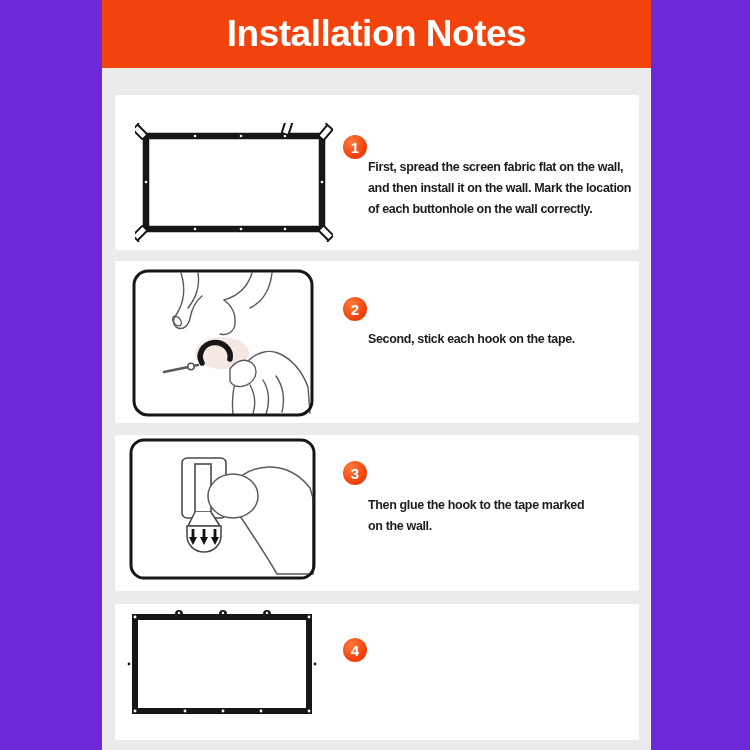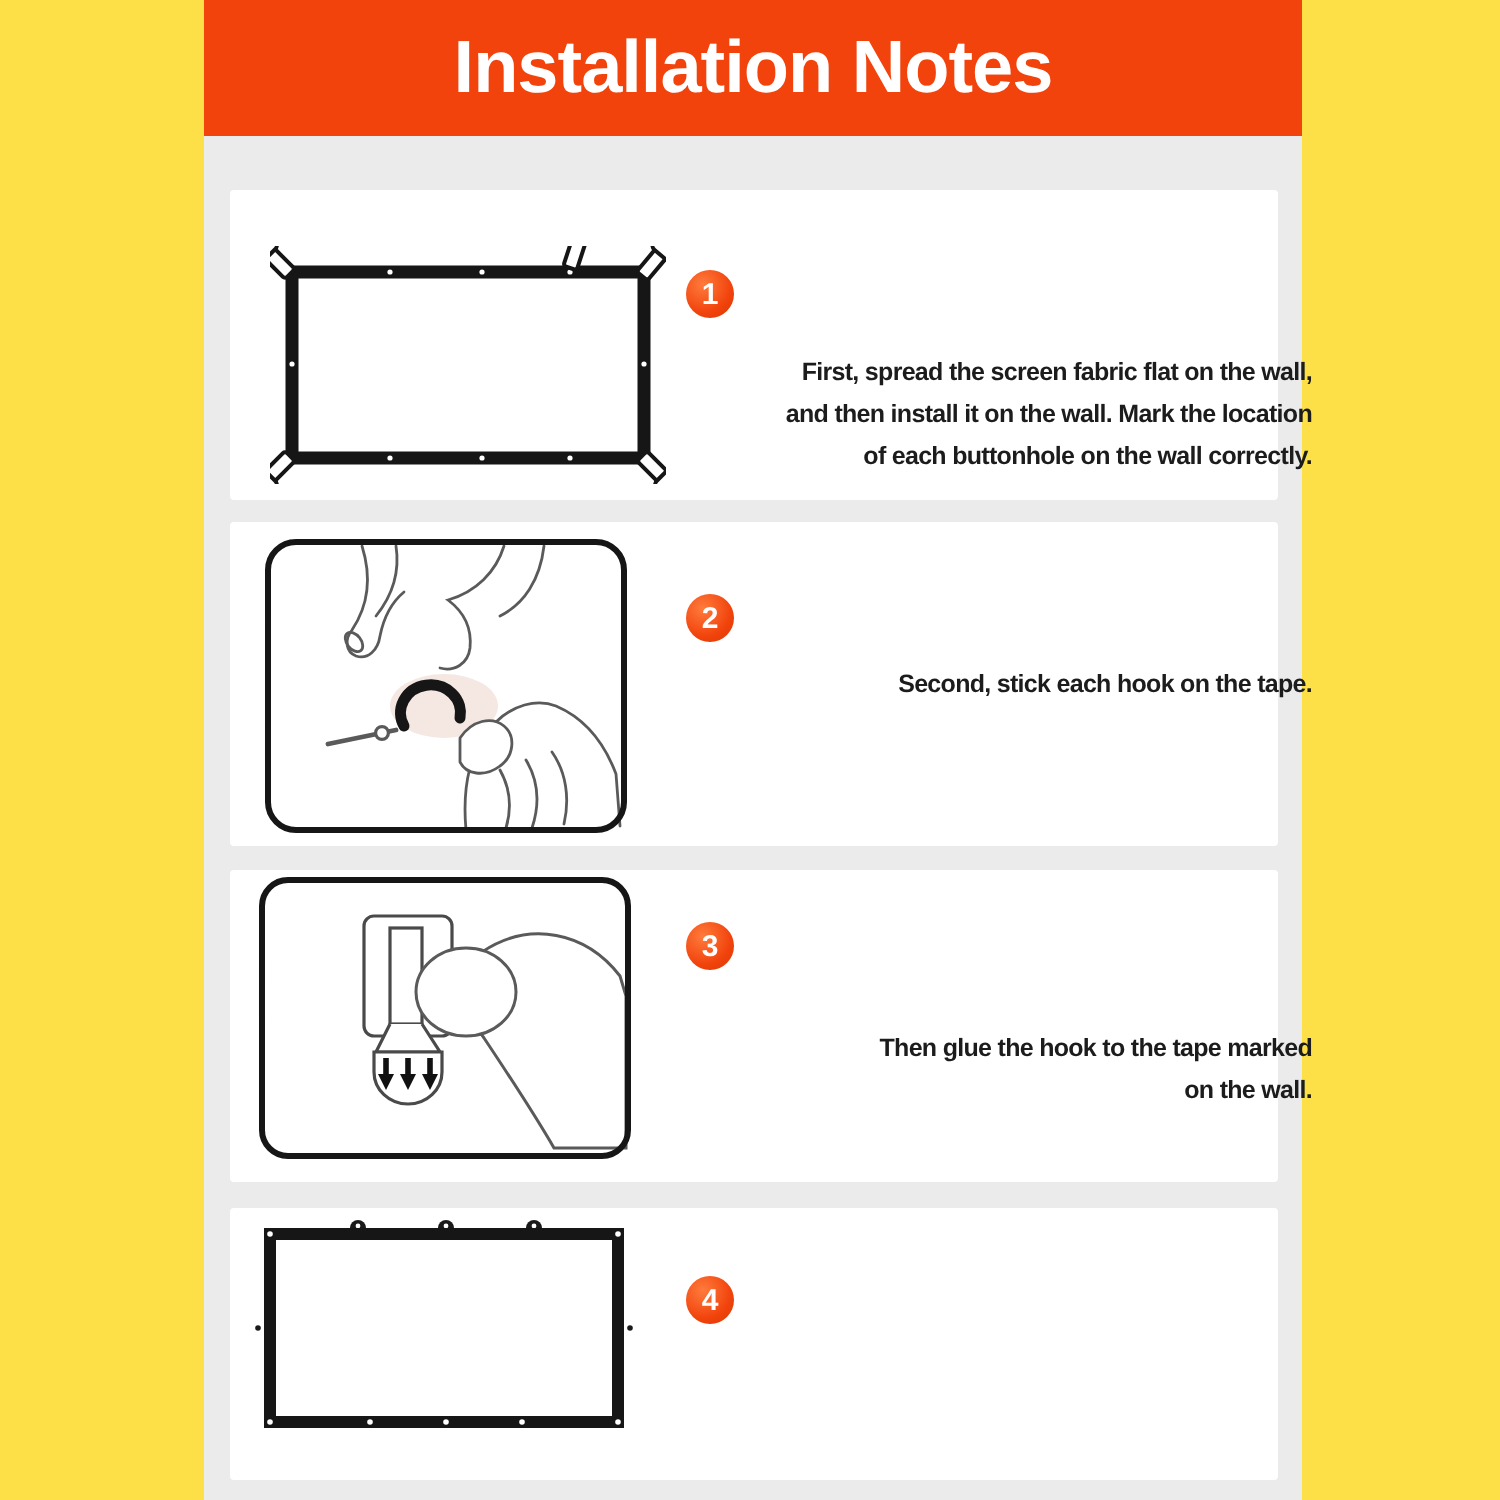--- a/index.html
+++ b/index.html
@@ -1,39 +1,39 @@
 <!DOCTYPE html>
 <html><head>
 <meta charset="utf-8">
 <style>
   html,body{margin:0;padding:0;}
-  .page{position:relative;width:750px;height:750px;background:#fde047;overflow:hidden;
-        font-family:"Liberation Sans",sans-serif;text-align:right;}
+  .page{position:relative;width:750px;height:750px;background:#6d28d9;overflow:hidden;
+        font-family:"Liberation Sans",sans-serif;}
   .column{position:absolute;left:102px;top:0;width:549px;height:750px;background:#ebebeb;}
   .header{position:absolute;left:0;top:0;width:549px;height:68px;background:#f2430d;
           display:flex;align-items:center;justify-content:center;}
   .title{color:#ffffff;font-size:37px;font-weight:700;letter-spacing:-0.5px;}
   .card{position:absolute;left:13px;width:524px;background:#ffffff;border-radius:2px;}
   #card1{top:95px;height:155px;}
   #card2{top:261px;height:162px;}
   #card3{top:435px;height:156px;}
   #card4{top:604px;height:136px;}
   .illus{position:absolute;}
   #card1 .illus{left:20px;top:28px;}
   #card2 .illus{left:17px;top:8px;}
   #card3 .illus{left:14px;top:3px;}
   #card4 .illus{left:12px;top:4px;}
   .badge{position:absolute;left:228px;width:24px;height:24px;border-radius:50%;
          background:radial-gradient(circle at 35% 30%, #ff7b3c, #f1430c 62%, #da3805);
          color:#ffffff;font-weight:700;font-size:15px;
          display:flex;align-items:center;justify-content:center;}
   #card1 .badge{top:40px;} #card2 .badge{top:36px;} #card3 .badge{top:26px;} #card4 .badge{top:34px;}
   .stepText{position:absolute;left:253px;width:288px;font-size:12.5px;font-weight:700;
-            line-height:21px;color:#1c1c1c;letter-spacing:-0.35px;white-space:pre-line;margin-top:19px;}
-  #card1 .stepText{top:62px;} #card2 .stepText{top:52px;} #card3 .stepText{top:60px;} #card4 .stepText{top:54px;}
+            line-height:21px;color:#1c1c1c;letter-spacing:-0.35px;white-space:pre-line;}
+  #card1 .stepText{top:62px;} #card2 .stepText{top:68px;} #card3 .stepText{top:60px;} #card4 .stepText{top:54px;}
 </style>
 </head>
 <body>
 
 <div class="page">
   <div class="column">
 
     <div class="header">
       <span class="title">Installation Notes</span>
     </div>

